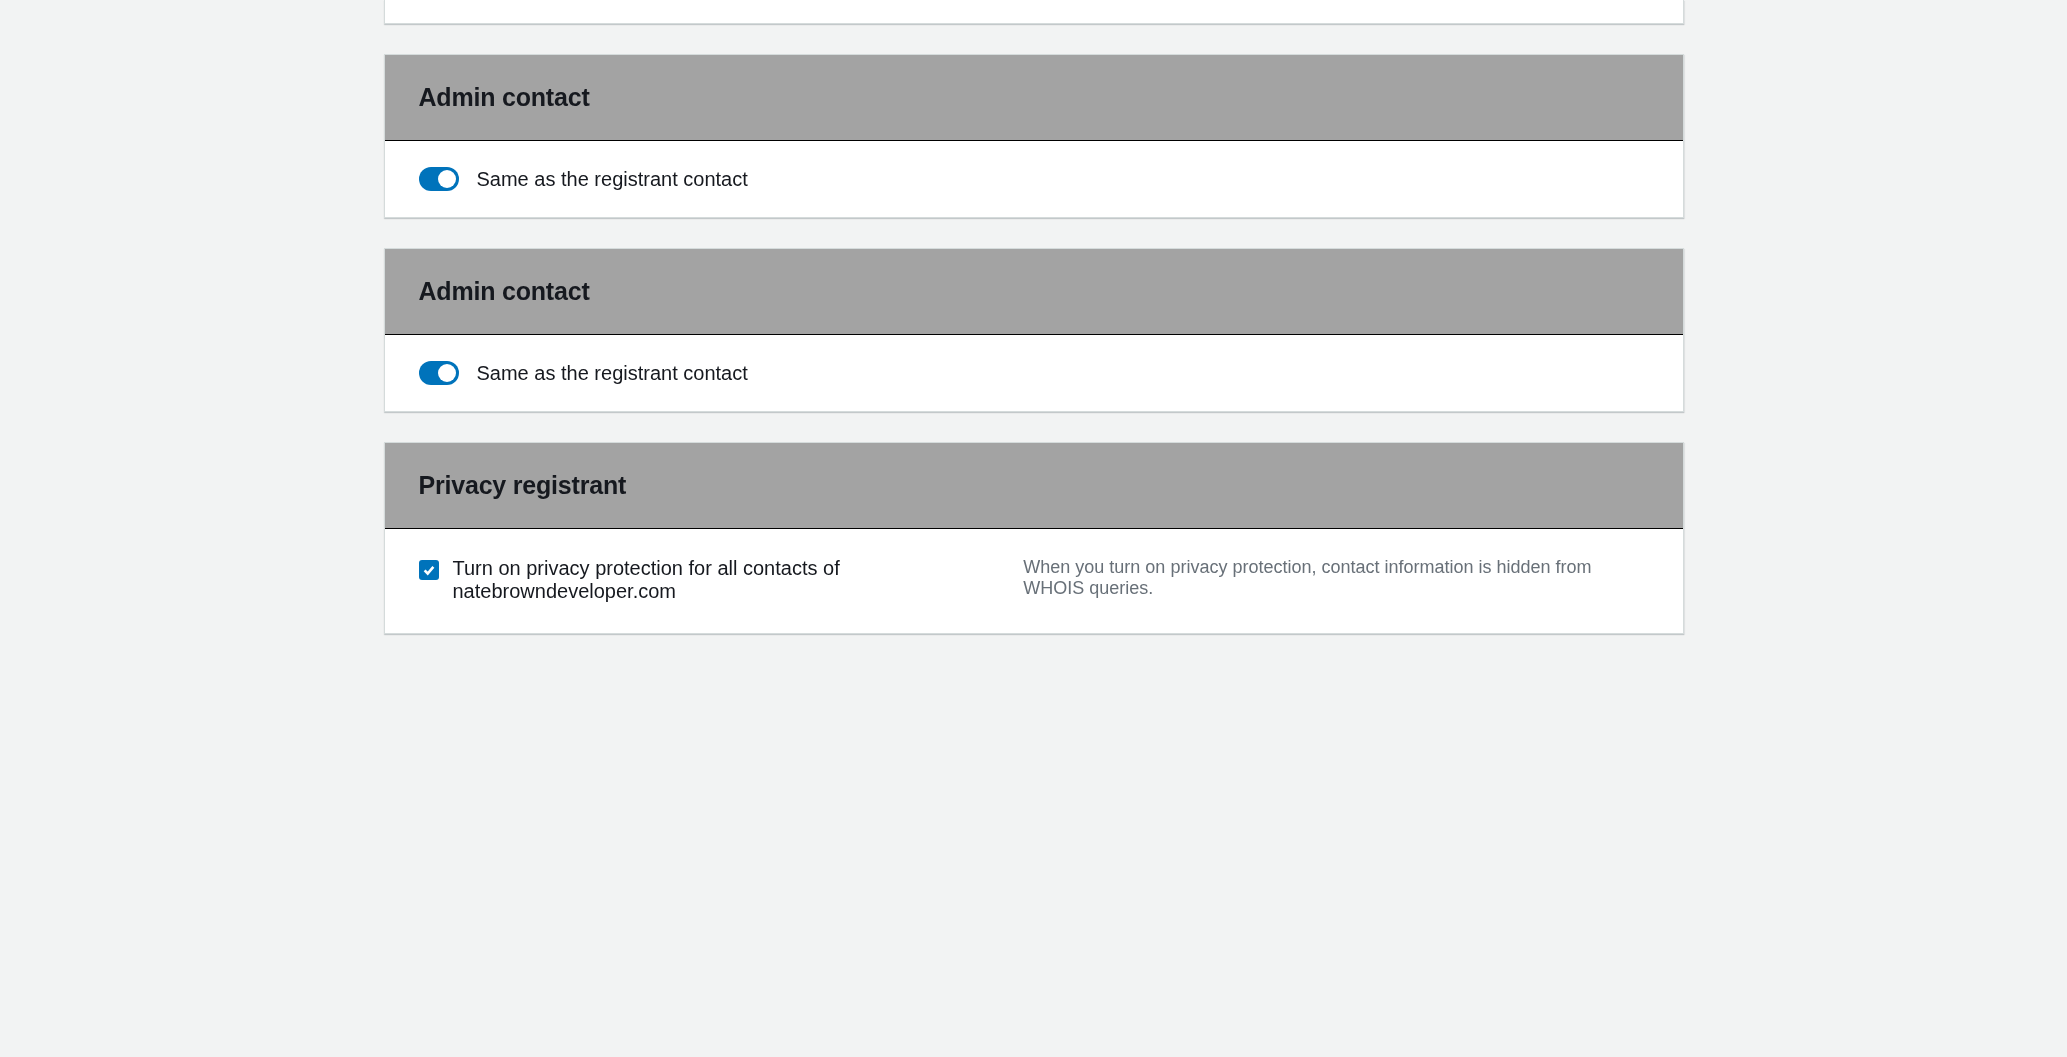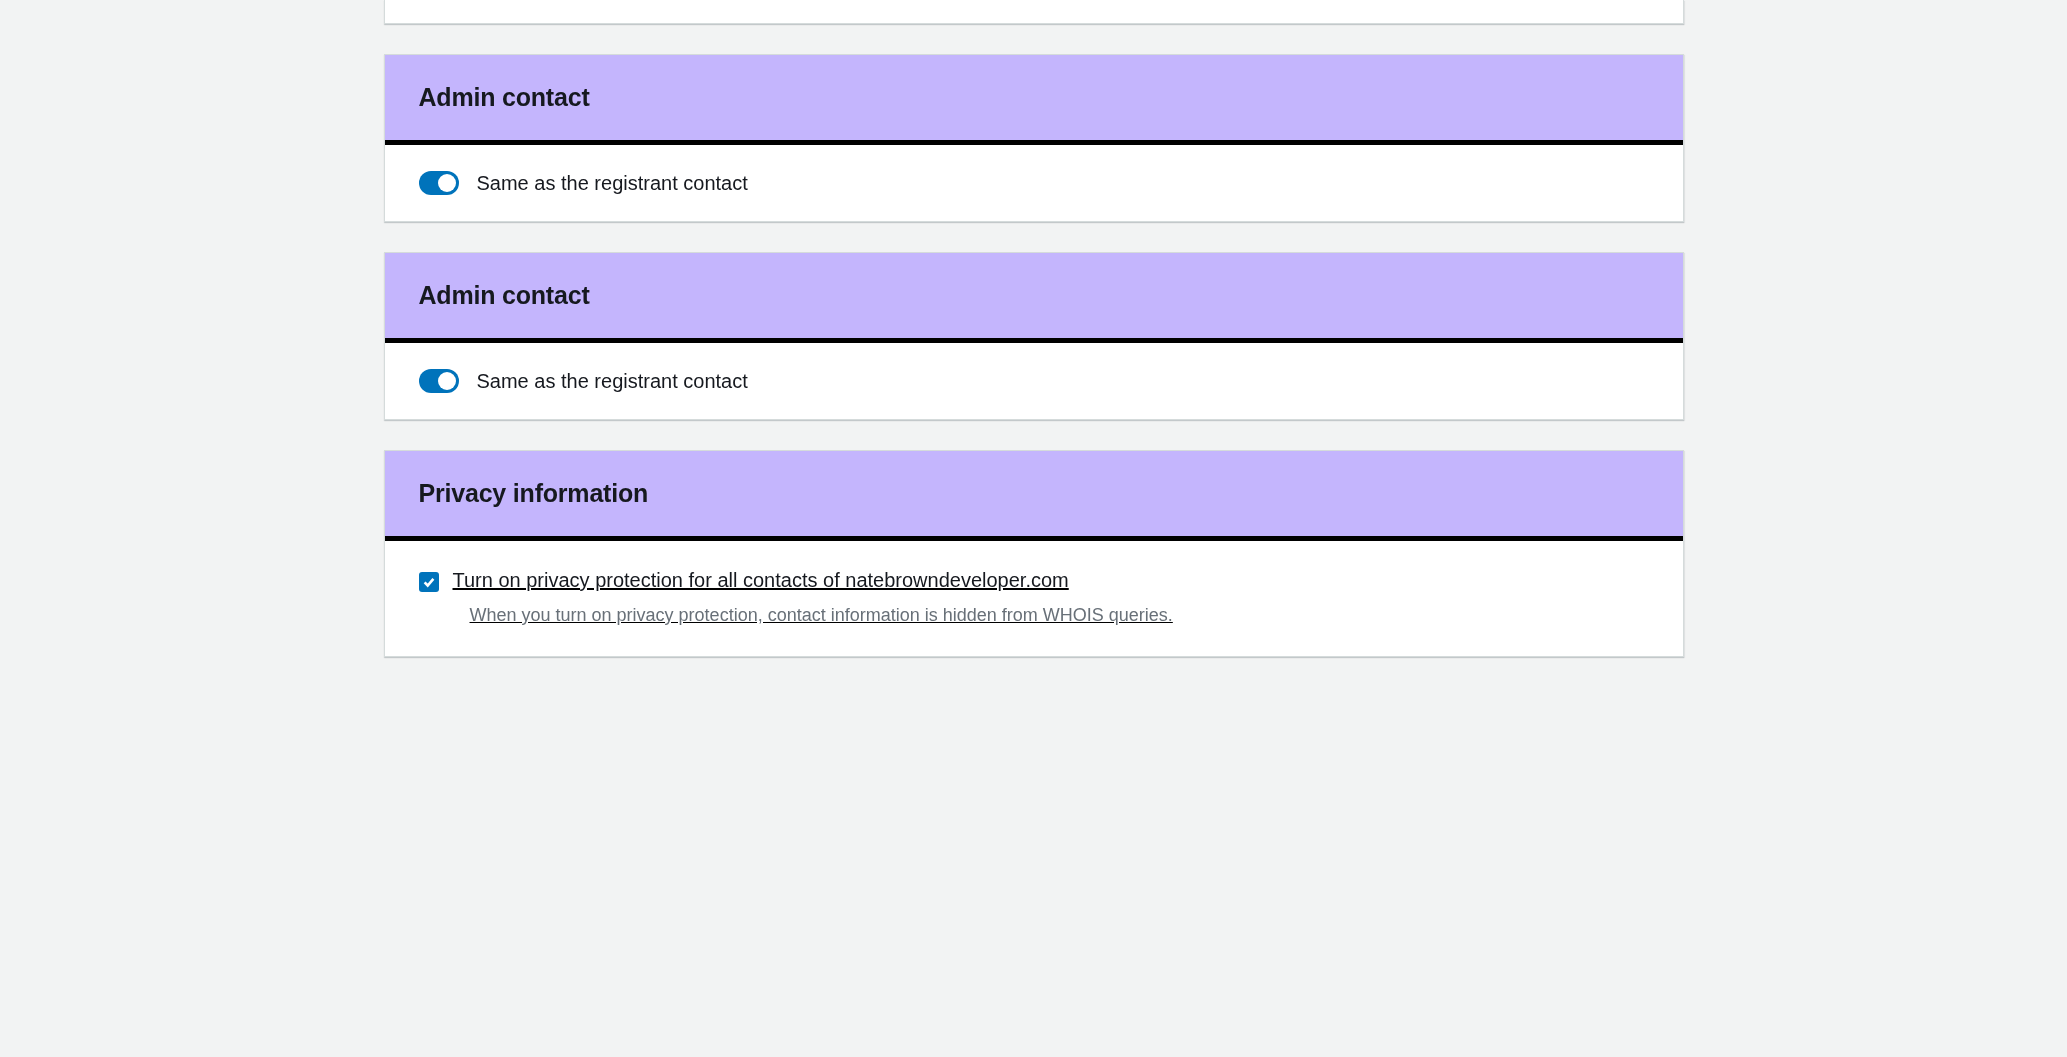--- a/index.html
+++ b/index.html
@@ -23,22 +23,22 @@
     box-shadow: 0 1px 1px 0 rgba(0,28,36,0.15), 1px 1px 1px 0 rgba(0,28,36,0.05);
     margin-bottom: 30px;
   }
   .card-stub {
     height: 24px;
     margin-bottom: 30px;
     border-top: none;
   }
   .card-header {
     padding: 28px 34px;
-    background: #c4b5fd;
-    border-bottom: 5px solid #000000;
+    background: #a3a3a3;
+    border-bottom: 1px solid #000000;
   }
   .card-title {
     font-size: 25px;
     font-weight: 700;
     color: #16191f;
     letter-spacing: -0.2px;
   }
   .card-body {
     padding: 26px 34px;
     display: flex;
@@ -91,23 +91,22 @@
   }
   .checkbox svg {
     width: 14px;
     height: 14px;
     stroke: #fff;
     stroke-width: 3;
     fill: none;
   }
   .pp-text {
     display: flex;
-    flex-direction: column;
-    gap: 13px;
-    text-decoration: underline;
+    flex-direction: row;
+    gap: 6px;
   }
   .pp-primary {
     font-size: 20px;
     color: #16191f;
   }
   .pp-desc {
     font-size: 18px;
     color: #687078;
     margin-left: 17px;
   }
@@ -134,21 +133,21 @@
       <h2 class="card-title">Admin contact</h2>
     </div>
     <div class="card-body">
       <div class="toggle" role="switch" aria-checked="true"></div>
       <span class="toggle-label">Same as the registrant contact</span>
     </div>
   </div>
 
   <div class="card">
     <div class="card-header">
-      <h2 class="card-title">Privacy information</h2>
+      <h2 class="card-title">Privacy registrant</h2>
     </div>
     <div class="card-body pp-body">
       <div class="checkbox" role="checkbox" aria-checked="true">
         <svg viewBox="0 0 16 16">
           <polyline points="3,8.5 6.5,12 13,4.5"></polyline>
         </svg>
       </div>
       <div class="pp-text">
         <span class="pp-primary">Turn on privacy protection for all contacts of natebrowndeveloper.com</span>
         <span class="pp-desc">When you turn on privacy protection, contact information is hidden from WHOIS queries.</span>

